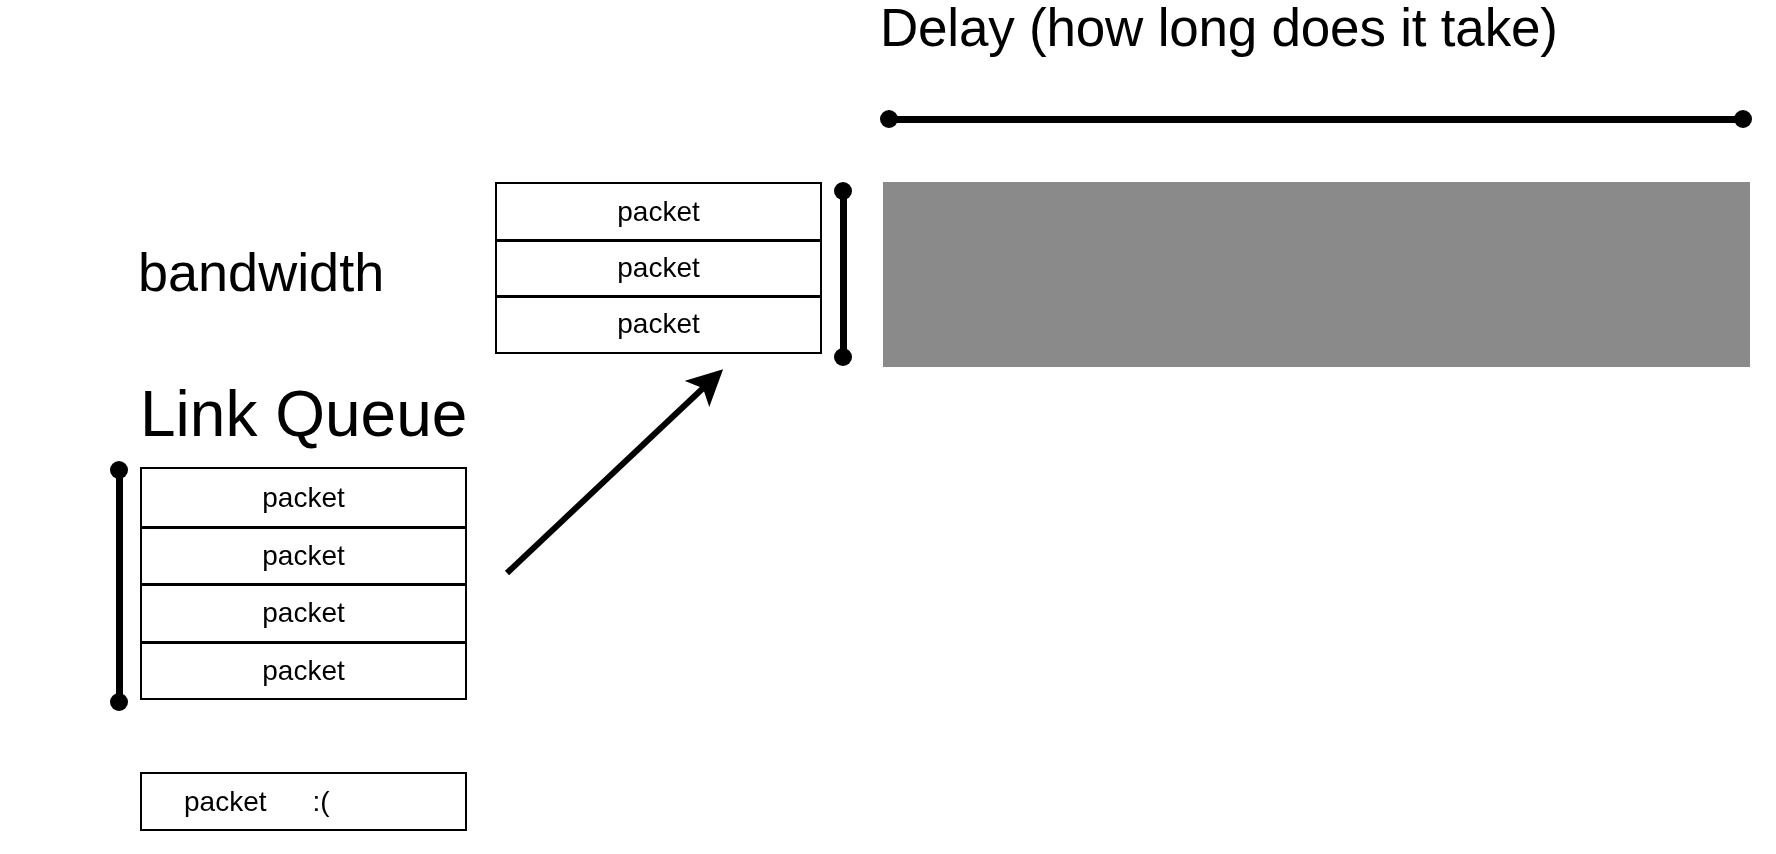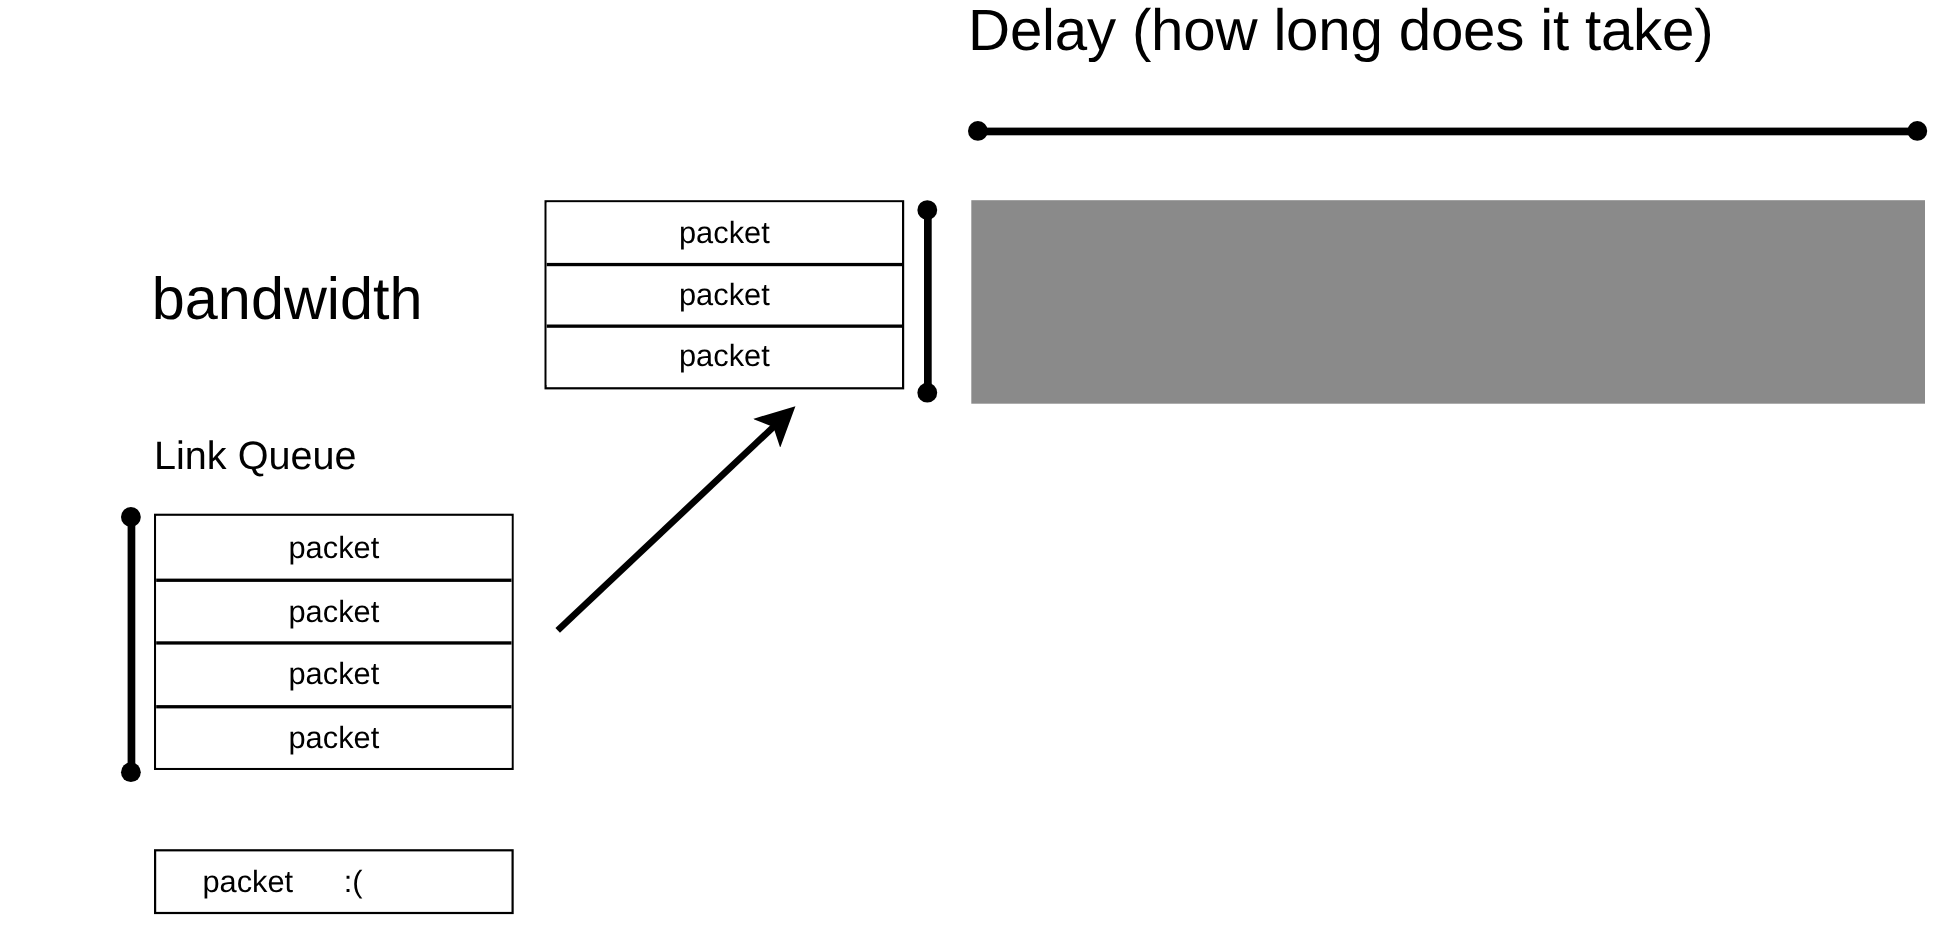--- a/index.html
+++ b/index.html
@@ -37,21 +37,21 @@
     top: 240px;
     font-size: 54px;
     line-height: 64px;
     white-space: nowrap;
     color: #000;
   }
   .label-linkqueue {
     position: absolute;
     left: 140px;
     top: 382px;
-    font-size: 36px;
+    font-size: 64px;
     line-height: 64px;
     white-space: nowrap;
     color: #000;
   }
 
   
   .stack {
     position: absolute;
     box-sizing: border-box;
     border: 2px solid #000;

